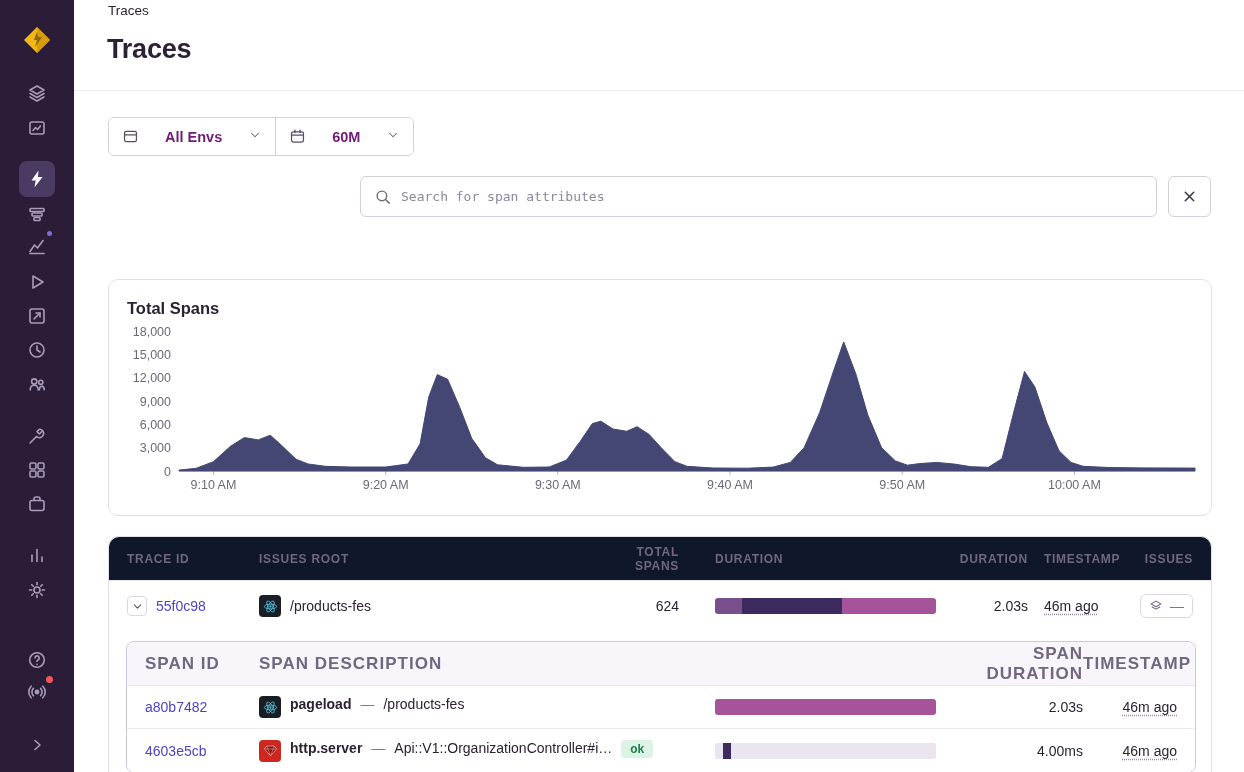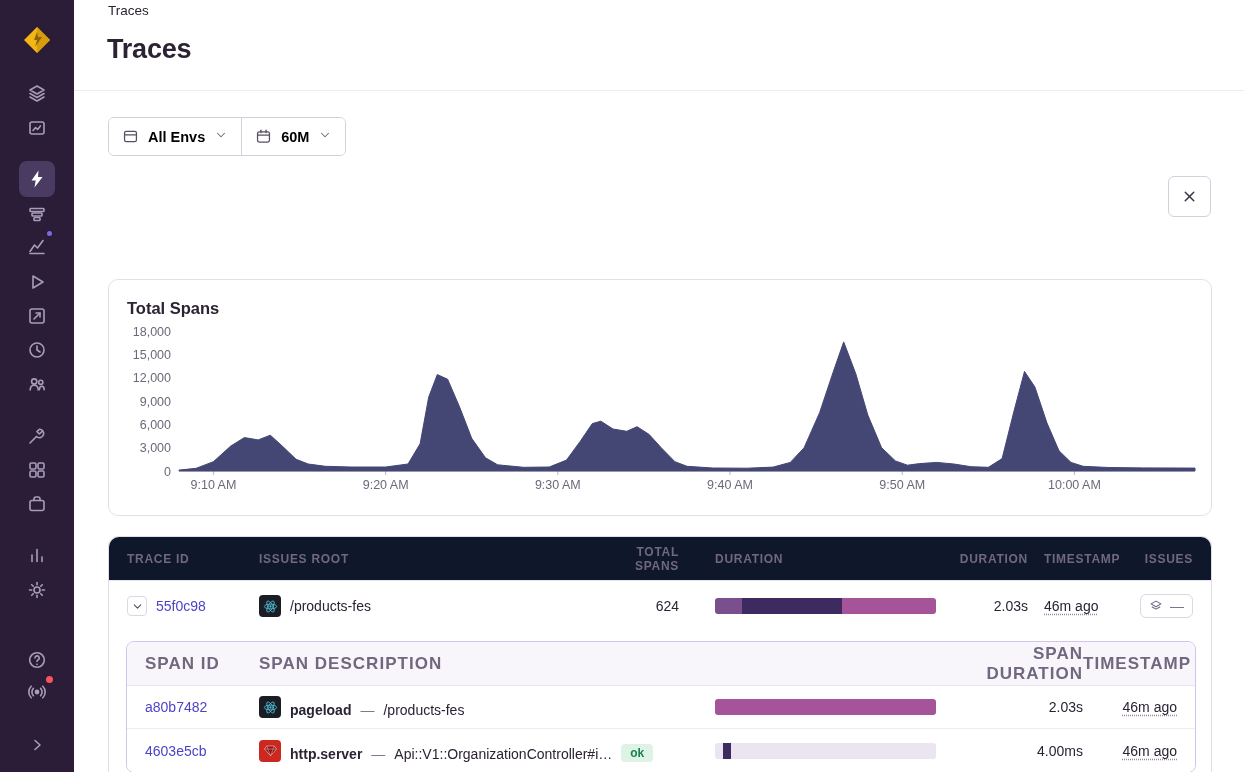--- a/index.html
+++ b/index.html
@@ -19,21 +19,21 @@
 
   
   .breadcrumb { position:absolute; left:108px; top:3px; font-size:13.5px; color:#2b2233; cursor:pointer; }
   .page-title { position:absolute; left:107px; top:34px; font-size:27px; font-weight:800; color:#2b2233; letter-spacing:-0.2px; }
   .feedback-btn { position:absolute; right:33px; top:36px; height:34px; display:flex; align-items:center; gap:8px; padding:0 14px; background:#fff; border:1px solid #d9d4e0; border-radius:6px; font-family:inherit; font-size:14px; font-weight:700; color:#2b2233; cursor:pointer; }
   .feedback-btn svg { stroke:#2b2233; stroke-width:1.5; fill:none; stroke-linecap:round; stroke-linejoin:round; }
   .hdr-divider { position:absolute; left:74px; top:90px; width:1170px; height:1px; background:#edeaf1; }
 
   
   .filter-group { position:absolute; left:108px; top:117px; height:39px; display:flex; border:1px solid #d4cfdb; border-radius:6px; background:#fff; overflow:hidden; }
-  .filter-btn { display:flex; align-items:center; gap:9px; padding:0 13px; background:#fff; border:none; font-family:inherit; font-size:14.5px; font-weight:700; color:#000000; cursor:pointer; }
+  .filter-btn { display:flex; align-items:center; gap:26px; padding:0 13px; background:#fff; border:none; font-family:inherit; font-size:14.5px; font-weight:700; color:#701a75; cursor:pointer; }
   .filter-btn + .filter-btn { border-left:1px solid #d4cfdb; }
   .filter-btn svg { stroke:#574f63; stroke-width:1.5; fill:none; stroke-linecap:round; stroke-linejoin:round; }
   .chev svg { stroke:#6e6880; }
 
   .span-pill { position:absolute; left:108px; top:177px; height:39px; line-height:39px; padding:0 20px; border-radius:6px; background:#ece7f8; color:#6152c9; font-size:14.5px; font-weight:700; }
   .search-box { position:absolute; left:360px; top:176px; width:797px; height:41px; display:flex; align-items:center; gap:9px; padding:0 13px; border:1px solid #d4cfdb; border-radius:6px; background:#fff; }
   .search-box svg { stroke:#6e6880; stroke-width:1.6; fill:none; stroke-linecap:round; }
   .search-box input { flex:1; border:none; outline:none; font-family:"DejaVu Sans Mono", monospace; font-size:13px; color:#2b2233; background:transparent; }
   .search-box input::placeholder { color:#8d86a0; }
   .close-btn { position:absolute; left:1168px; top:176px; width:43px; height:41px; display:flex; align-items:center; justify-content:center; background:#fff; border:1px solid #d4cfdb; border-radius:6px; cursor:pointer; }
@@ -70,21 +70,21 @@
   .issues-pill { justify-self:end; display:inline-flex; align-items:center; gap:7px; padding:3px 8px; border:1px solid #dcd7e3; border-radius:6px; background:#fff; cursor:pointer; }
   .issues-pill svg { stroke:#6e6486; stroke-width:1.5; fill:none; stroke-linejoin:round; }
   .issues-dash { color:#7d7590; font-size:14px; }
 
   
   .sub-table { margin:10px 15px 0 17px; border:1px solid #cfc5e9; border-radius:8px; background:#fff; overflow:hidden; }
   .s-head { display:grid; grid-template-columns:114px 456px 221px 147px 1fr; align-items:center; height:44px; padding:0 18px; background:#f8f6fb; border-bottom:1px solid #e9e4f0; }
   .s-head span { font-size:17px; font-weight:700; letter-spacing:0.06em; color:#71687f; }
   .s-row { display:grid; grid-template-columns:114px 456px 221px 147px 1fr; align-items:center; height:43px; padding:0 18px; background:#fff; }
   .s-row.bb { border-bottom:1px solid #efebf4; }
-  .desc-cell { display:flex; align-items:flex-end; gap:9px; min-width:0; padding-right:16px; }
+  .desc-cell { display:flex; align-items:flex-start; gap:9px; min-width:0; padding-right:16px; }
   .op { font-weight:700; font-size:14px; color:#2b2233; white-space:nowrap; }
   .dash { color:#80798d; font-size:14px; }
   .desc-txt { font-size:14px; color:#2b2233; white-space:nowrap; overflow:hidden; text-overflow:ellipsis; }
   .ok-badge { flex:none; font-size:12px; font-weight:600; color:#1c7f4f; background:#dcf3e6; border-radius:4px; padding:2px 9px; }
   .ok-badge:empty { display:none; }
 </style>
 </head>
 <body>
 
 <div class="page">
@@ -248,20 +248,27 @@
           <path d="M13 2.5 v3"></path>
       </svg>
       <span>60M</span>
       <span class="chev"><svg width="14" height="14" viewBox="0 0 20 20">
             <path d="M5 7.5 l5 5 5-5"></path>
           </svg></span>
     </button>
   </div>
 
 
+  <div class="search-box">
+    <svg width="18" height="18" viewBox="0 0 20 20">
+      <circle cx="8.8" cy="8.8" r="5.3"></circle>
+        <path d="M12.8 12.8 l4 4"></path>
+    </svg>
+    <input type="text" placeholder="Search for span attributes" style="">
+  </div>
 
   <button class="close-btn">
     <svg width="17" height="17" viewBox="0 0 20 20">
       <path d="M5 5 L15 15"></path>
         <path d="M15 5 L5 15"></path>
     </svg>
   </button>
 
 
   <section class="chart-card">

